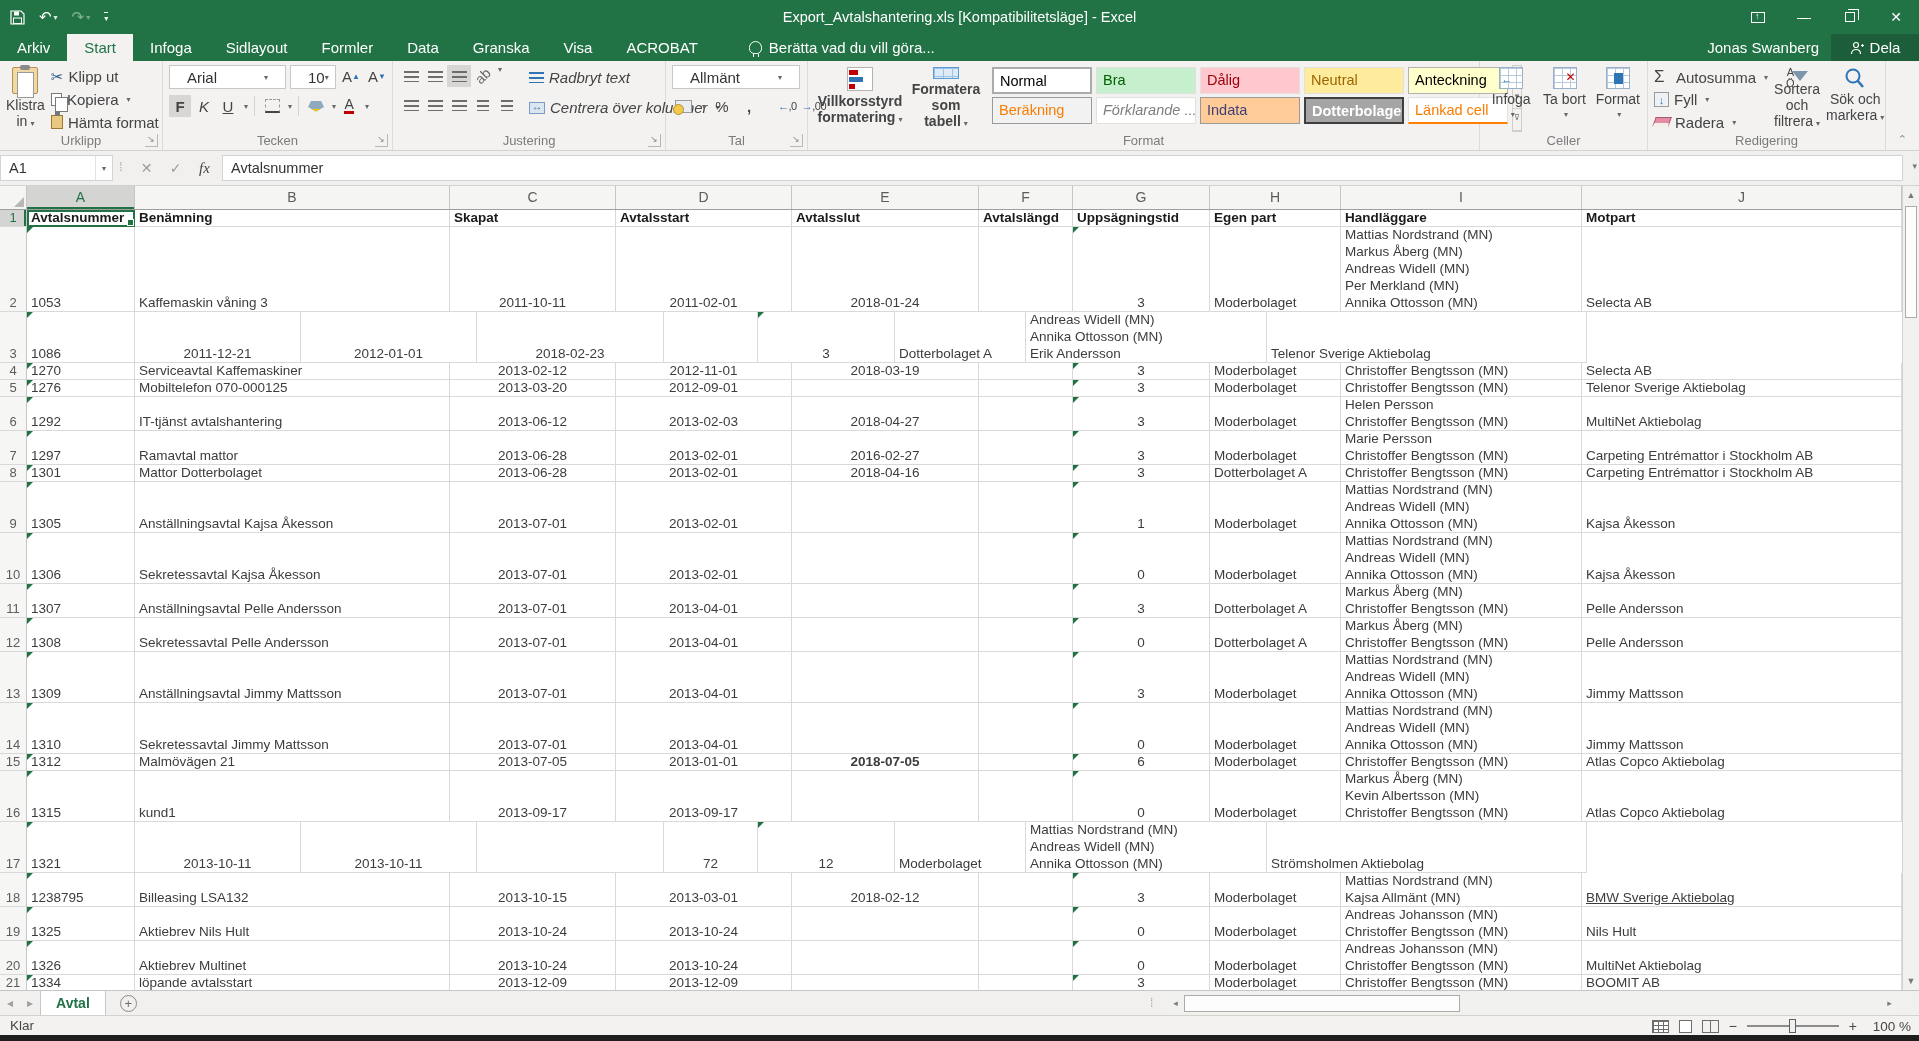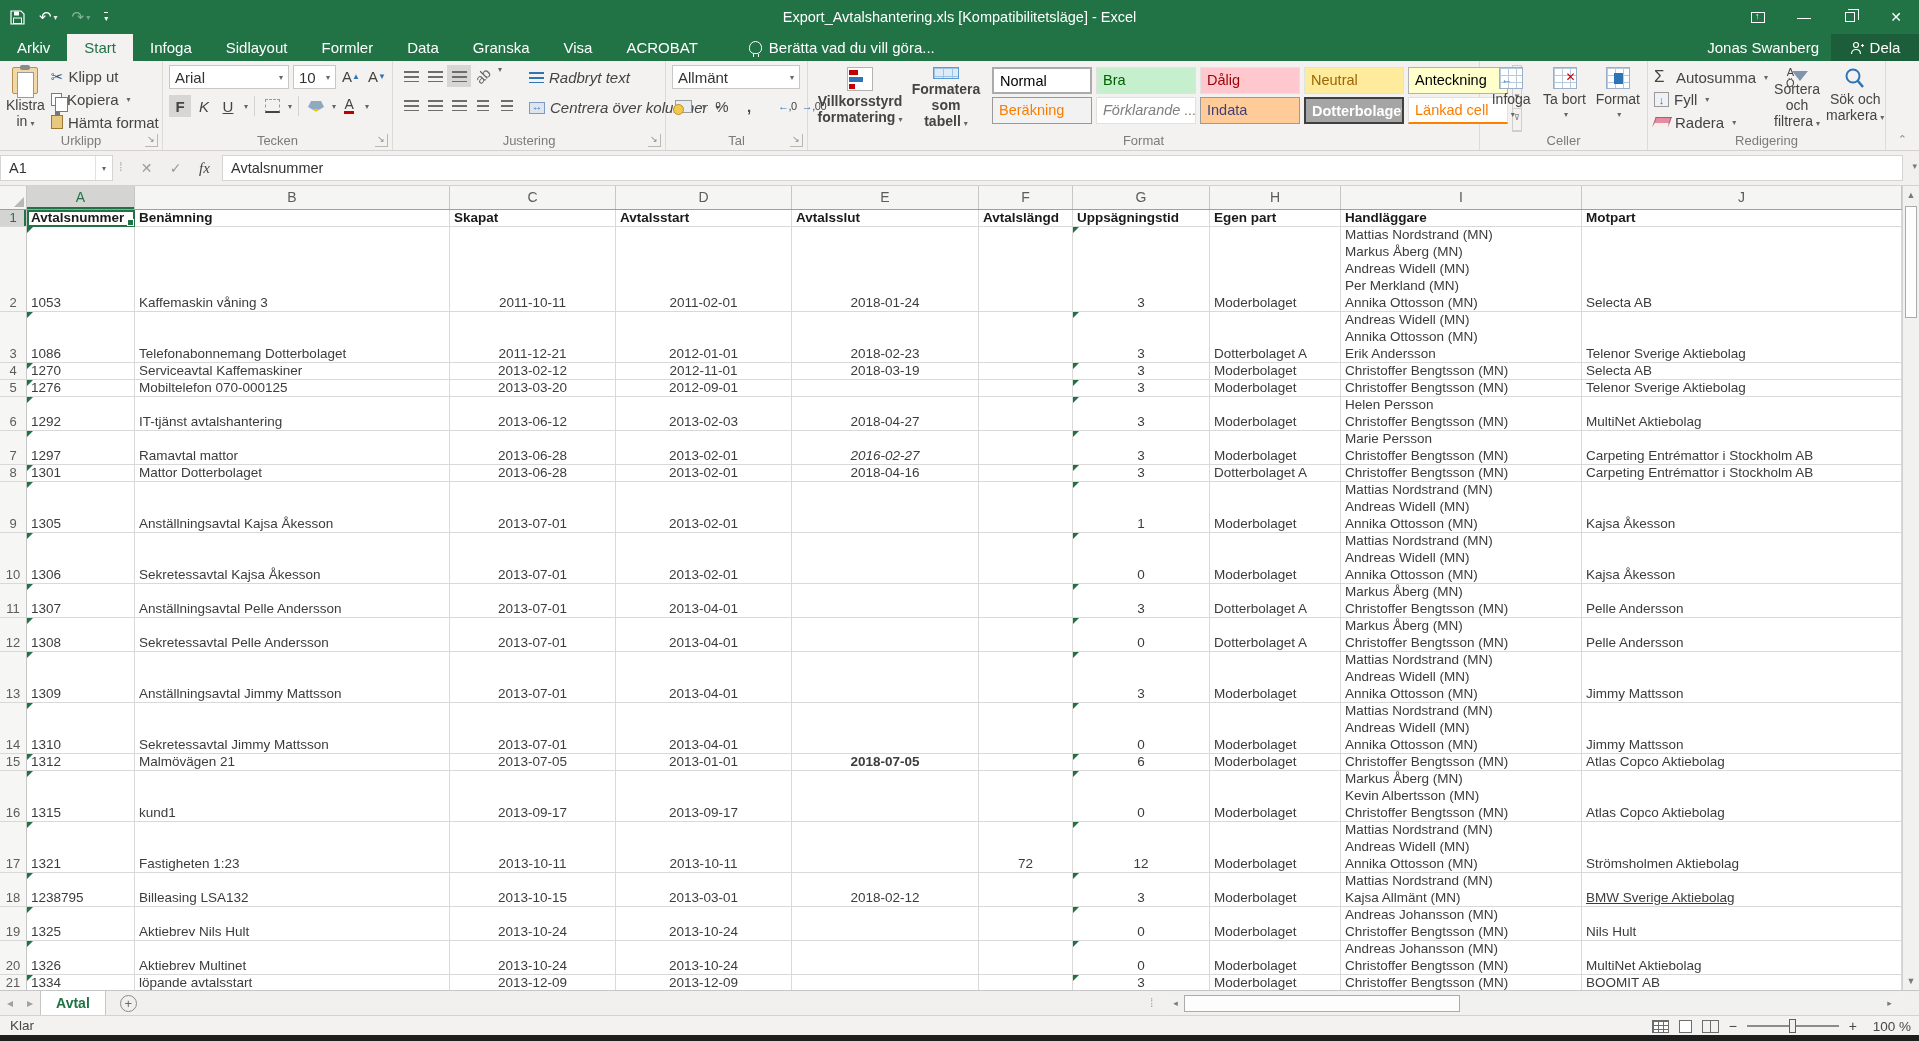--- a/index.html
+++ b/index.html
@@ -45,21 +45,21 @@
   .clipboard { width:26px; height:32px; background:#f0d9a7; border:1px solid #b98d4f; border-radius:2px; position:relative; margin-bottom:3px; }
   .clipboard:before { content:""; position:absolute; left:4px; top:4px; width:15px; height:24px; background:#fff; border:1px solid #9a9a9a; }
   .clipboard:after { content:""; position:absolute; left:7px; top:-3px; width:10px; height:5px; background:#8a8a8a; border-radius:2px; }
   .scissors { color:#2f5b8f; font-size:15px; }
   .copyicon { width:11px; height:13px; border:1px solid #7a7a7a; background:#fff; position:relative; }
   .copyicon:before { content:""; position:absolute; left:3px; top:3px; width:11px; height:13px; border:1px solid #7a7a7a; background:#fff; }
   .painter { width:12px; height:14px; background:#e8c87e; border:1px solid #9b7733; position:relative; }
   .painter:before { content:""; position:absolute; top:-5px; left:3px; width:5px; height:5px; background:#777; }
 
   
-  .combo { background:#fff; border:1px solid #c9c7c5; height:24px; display:flex; align-items:center; padding:0 5px; font-size:15px; color:#333; }
+  .combo { background:#fff; border:1px solid #c9c7c5; height:24px; display:flex; align-items:center; padding:0 17px; font-size:15px; color:#333; }
   .combo .dd { margin-left:auto; }
   .fontrow { display:flex; gap:4px; }
   .fmtrow { display:flex; align-items:center; gap:2px; margin-top:6px; }
   .fbtn { min-width:22px; height:22px; display:flex; align-items:center; justify-content:center; font-size:15px; color:#444; }
   .fbtn.b { font-weight:bold; background:#d8d6d4; }
   .fbtn.i { font-style:italic; }
   .fbtn.u { text-decoration:underline; }
   .growA { font-size:15px; color:#444; position:relative; }
   .growA sup { font-size:8px; color:#2f74b5; }
   .sepv { width:1px; height:20px; background:#d4d1ce; margin:0 4px; }
@@ -531,21 +531,20 @@
           <div>Markus Åberg (MN)</div>
           <div>Andreas Widell (MN)</div>
           <div>Per Merkland (MN)</div>
           <div>Annika Ottosson (MN)</div>
         </div>
         <div class="gcell" style="width: 320px;">Selecta AB</div>
       </div>
       <div class="grow" style="height: 51px;">
         <div class="rn">3</div>
         <div class="gcell tri" style="width: 108px;">1086</div>
-        <div class="gcell" style="width: 315px;">Telefonabonnemang Dotterbolaget</div>
         <div class="gcell cc" style="width: 166px;">2011-12-21</div>
         <div class="gcell cc" style="width: 176px;">2012-01-01</div>
         <div class="gcell cc" style="width: 187px;">2018-02-23</div>
         <div class="gcell cc" style="width: 94px;"></div>
         <div class="gcell cc tri" style="width: 137px;">3</div>
         <div class="gcell" style="width: 131px;">Dotterbolaget A</div>
         <div class="gcell" style="width: 241px;">
           <div>Andreas Widell (MN)</div>
           <div>Annika Ottosson (MN)</div>
           <div>Erik Andersson</div>
@@ -597,21 +596,21 @@
           <div>Christoffer Bengtsson (MN)</div>
         </div>
         <div class="gcell" style="width: 320px;">MultiNet Aktiebolag</div>
       </div>
       <div class="grow" style="height: 34px;">
         <div class="rn">7</div>
         <div class="gcell tri" style="width: 108px;">1297</div>
         <div class="gcell" style="width: 315px;">Ramavtal mattor</div>
         <div class="gcell cc" style="width: 166px;">2013-06-28</div>
         <div class="gcell cc" style="width: 176px;">2013-02-01</div>
-        <div class="gcell cc" style="width: 187px; font-style: italic;">2016-02-27</div>
+        <div class="gcell cc" style="width: 187px;">2016-02-27</div>
         <div class="gcell cc" style="width: 94px;"></div>
         <div class="gcell cc tri" style="width: 137px;">3</div>
         <div class="gcell" style="width: 131px;">Moderbolaget</div>
         <div class="gcell" style="width: 241px;">
           <div>Marie Persson</div>
           <div>Christoffer Bengtsson (MN)</div>
         </div>
         <div class="gcell" style="width: 320px;">Carpeting Entrémattor i Stockholm AB</div>
       </div>
       <div class="grow" style="height: 17px;">
@@ -757,21 +756,20 @@
         <div class="gcell" style="width: 241px;">
           <div>Markus Åberg (MN)</div>
           <div>Kevin Albertsson (MN)</div>
           <div>Christoffer Bengtsson (MN)</div>
         </div>
         <div class="gcell" style="width: 320px;">Atlas Copco Aktiebolag</div>
       </div>
       <div class="grow" style="height: 51px;">
         <div class="rn">17</div>
         <div class="gcell tri" style="width: 108px;">1321</div>
-        <div class="gcell" style="width: 315px;">Fastigheten 1:23</div>
         <div class="gcell cc" style="width: 166px;">2013-10-11</div>
         <div class="gcell cc" style="width: 176px;">2013-10-11</div>
         <div class="gcell cc" style="width: 187px;"></div>
         <div class="gcell cc" style="width: 94px;">72</div>
         <div class="gcell cc tri" style="width: 137px;">12</div>
         <div class="gcell" style="width: 131px;">Moderbolaget</div>
         <div class="gcell" style="width: 241px;">
           <div>Mattias Nordstrand (MN)</div>
           <div>Andreas Widell (MN)</div>
           <div>Annika Ottosson (MN)</div>

